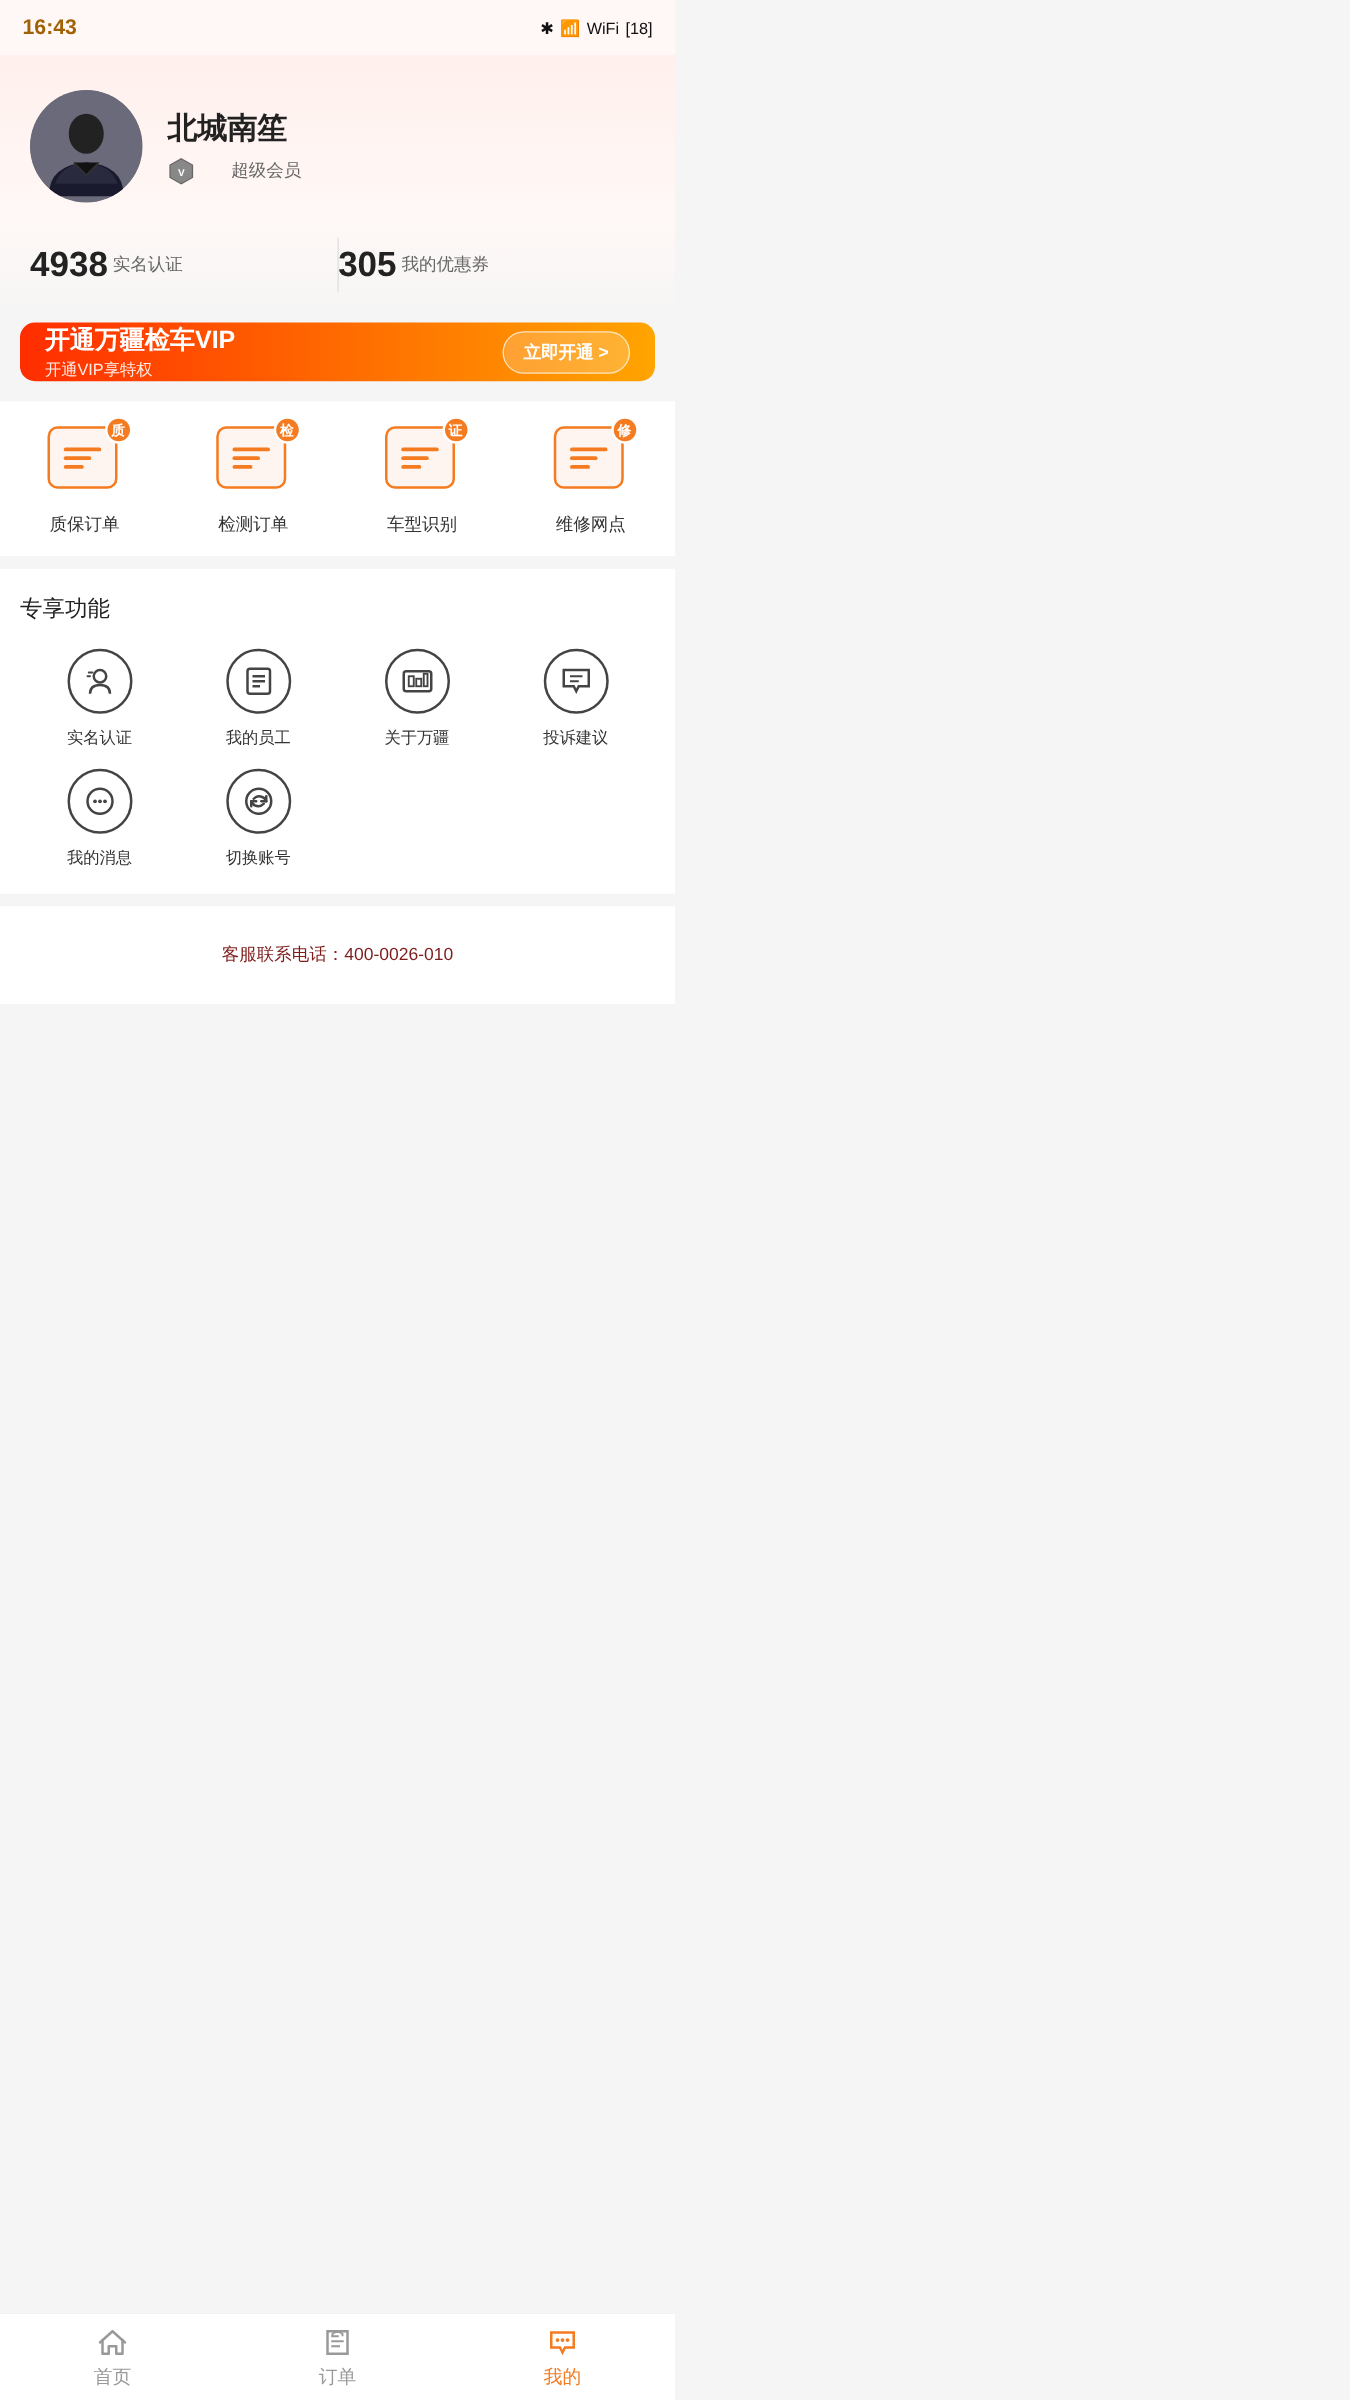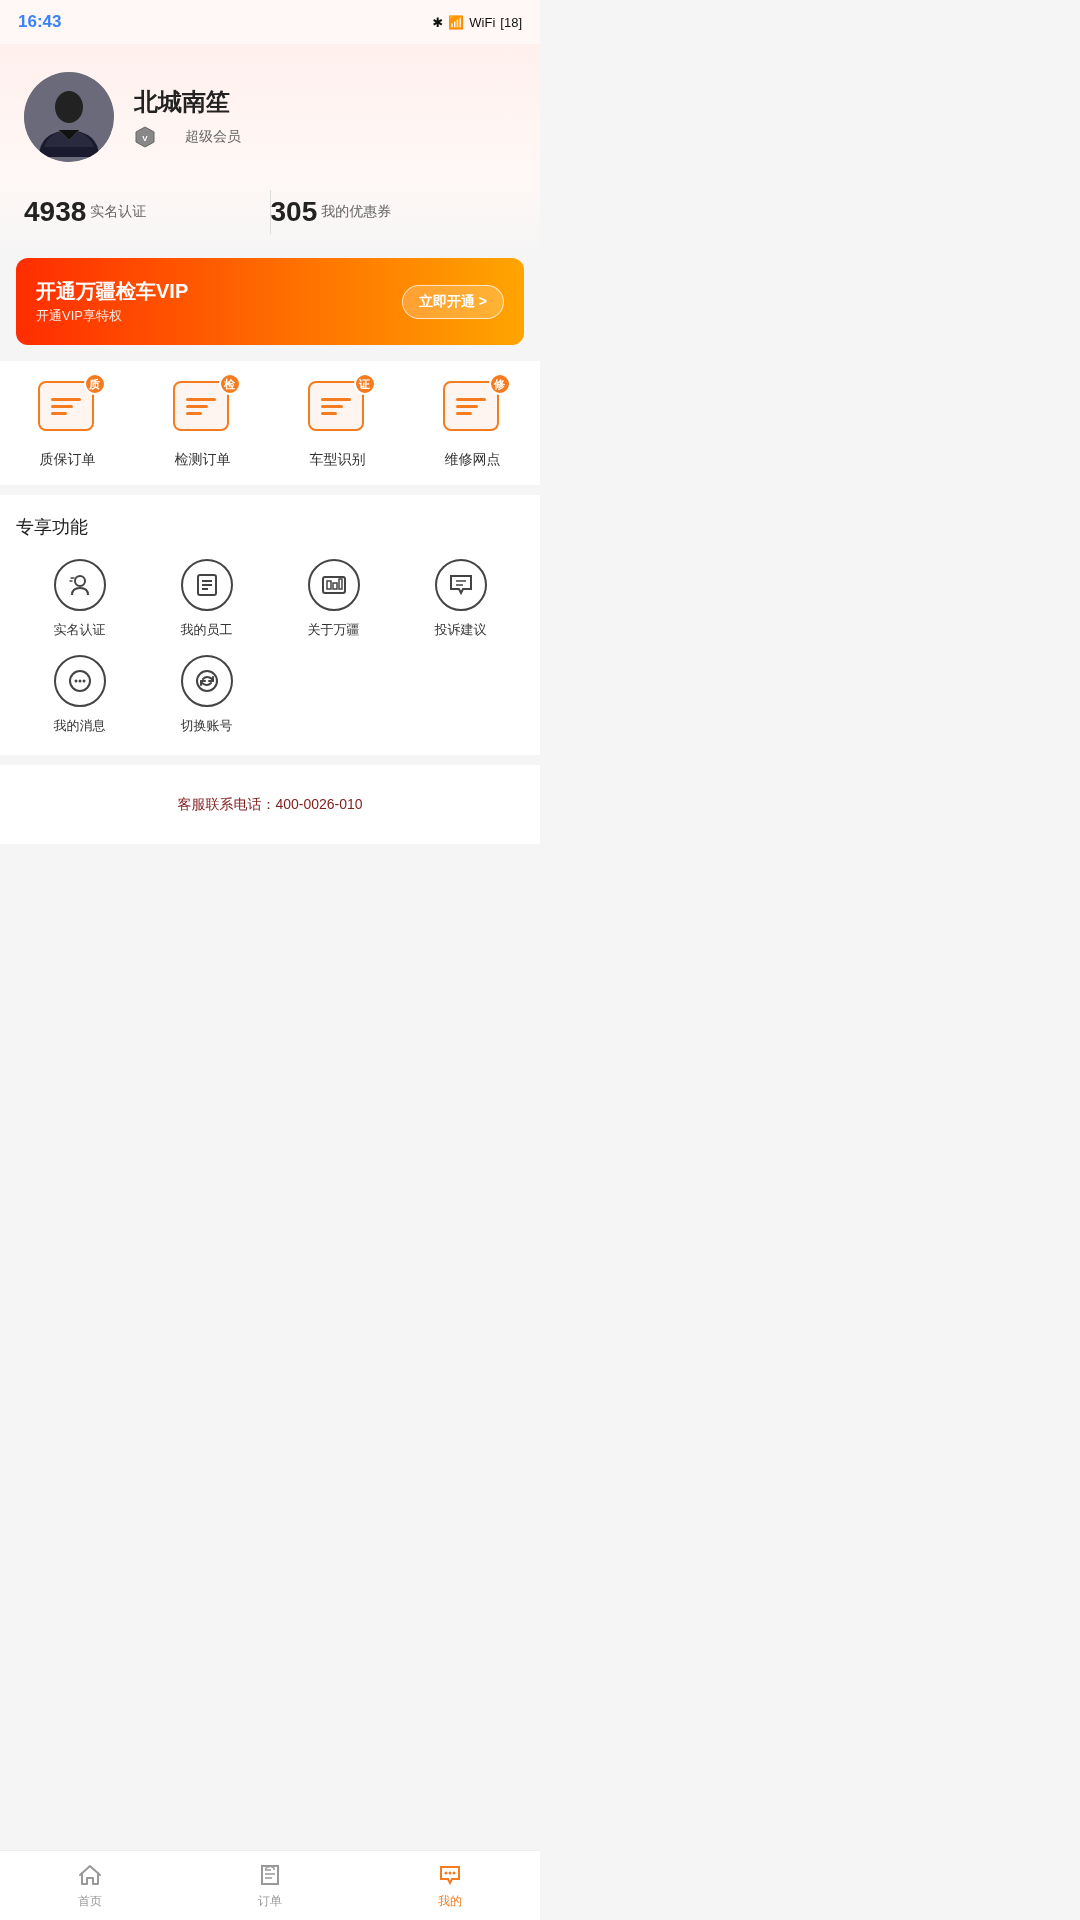--- a/index.html
+++ b/index.html
@@ -18,21 +18,21 @@
       height: 44px;
       background: #fff8f6;
       display: flex;
       align-items: center;
       justify-content: space-between;
       padding: 0 18px;
     }
     .status-time {
       font-size: 17px;
       font-weight: 600;
-      color: #3b82f6;
+      color: #a16207;
     }
     .status-icons {
       display: flex;
       align-items: center;
       gap: 5px;
     }
     .status-icons span {
       font-size: 13px;
       color: #111;
     }
@@ -111,21 +111,21 @@
       height: 44px;
       background: #ddd;
       flex-shrink: 0;
     }
 
     
     .vip-banner {
       margin: 0 16px 16px;
       background: linear-gradient(90deg, #ff2d00 0%, #ff6a00 50%, #ffa500 100%);
       border-radius: 12px;
-      padding: 20px 20px;
+      padding: 0 20px;
       display: flex;
       align-items: center;
       justify-content: space-between;
       gap: 26px;
     }
     .vip-banner-left {
       display: flex;
       flex-direction: column;
       gap: 2px;
     }
@@ -285,21 +285,21 @@
       flex: 1;
     }
     .nav-icon {
       width: 28px;
       height: 28px;
       display: flex;
       align-items: center;
       justify-content: center;
     }
     .nav-label {
-      font-size: 12px;
+      font-size: 15px;
       color: #999;
     }
     .nav-label.active {
       color: #f47b20;
     }
 
     
     .page-bottom-spacer {
       height: 80px;
     }

